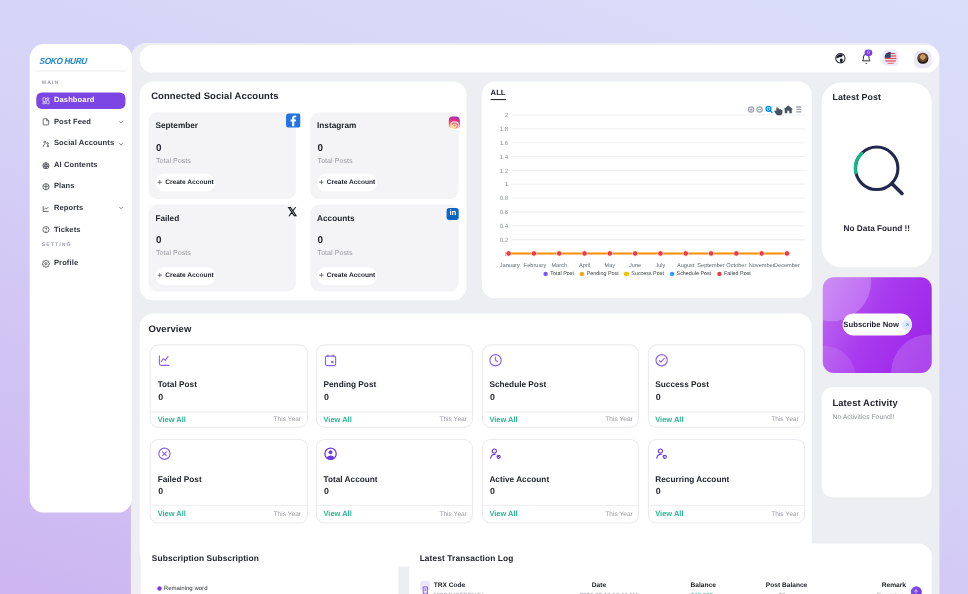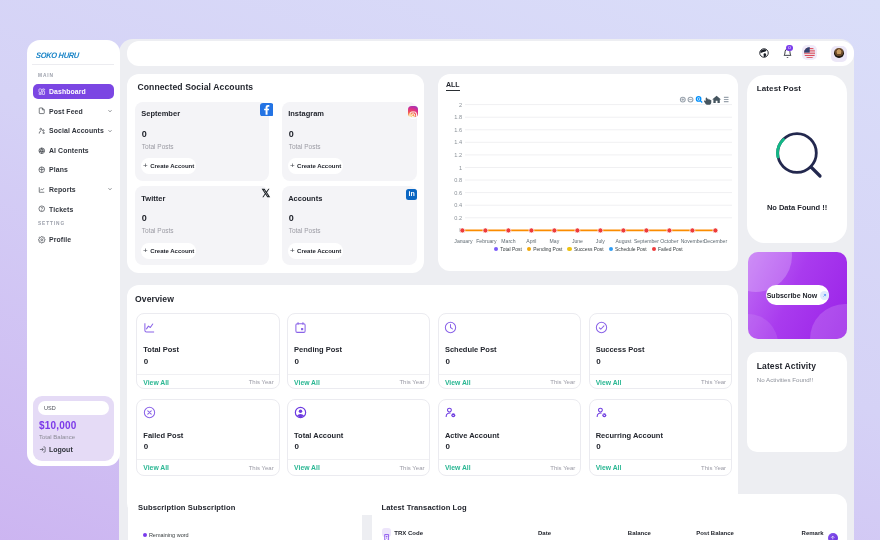--- a/index.html
+++ b/index.html
@@ -131,28 +131,20 @@
   </div>
   <div class="abs" style="top:181px;width:100%">
       <div class="slabel">SETTING</div>
     </div>
   <div class="abs" style="top:190px;width:100%">
     <div class="mi"><svg width="7.5" height="7.5" viewBox="0 0 24 24" fill="none" stroke="#2f333b" stroke-width="2">
           <circle cx="12" cy="12" r="3"></circle>
           <path d="M19.4 15a1.65 1.65 0 0 0 .33 1.82l.06.06a2 2 0 1 1-2.83 2.83l-.06-.06a1.65 1.65 0 0 0-1.82-.33 1.65 1.65 0 0 0-1 1.51V21a2 2 0 1 1-4 0v-.09A1.65 1.65 0 0 0 9 19.4a1.65 1.65 0 0 0-1.82.33l-.06.06a2 2 0 1 1-2.83-2.83l.06-.06a1.65 1.65 0 0 0 .33-1.82 1.65 1.65 0 0 0-1.51-1H3a2 2 0 1 1 0-4h.09A1.65 1.65 0 0 0 4.6 9a1.65 1.65 0 0 0-.33-1.82l-.06-.06a2 2 0 1 1 2.83-2.83l.06.06a1.65 1.65 0 0 0 1.82.33H9a1.65 1.65 0 0 0 1-1.51V3a2 2 0 1 1 4 0v.09a1.65 1.65 0 0 0 1 1.51 1.65 1.65 0 0 0 1.82-.33l.06-.06a2 2 0 1 1 2.83 2.83l-.06.06a1.65 1.65 0 0 0-.33 1.82V9a1.65 1.65 0 0 0 1.51 1H21a2 2 0 1 1 0 4h-.09a1.65 1.65 0 0 0-1.51 1z"></path>
         </svg>Profile</div>
   </div>
-  <div class="bal">
-    <div class="usd">USD</div>
-    <div class="amt">$10,000</div>
-    <div class="tb">Total Balance</div>
-    <div class="lo"><svg width="7" height="7" viewBox="0 0 24 24" fill="none" stroke="#2f333b" stroke-width="2" style="margin-right:3px">
-          <path d="M15 3h4a2 2 0 0 1 2 2v14a2 2 0 0 1-2 2h-4M10 17l5-5-5-5M15 12H3"></path>
-        </svg>Logout</div>
-  </div>
 </div>
 
 <div class="card" style="left:127.4px;top:74px;width:296.5px;height:198.5px">
   <div class="stitle" style="position:absolute;left:10px;top:8px">Connected Social Accounts</div>
   <div class="tile" style="left:7.9px;top:27.5px;width:133.6px;height:79.2px">
     <div class="nm">September</div>
     <svg class="sicon" style="top:1px;right:-4.6px" width="13.5" height="13.5" viewBox="0 0 24 24">
         <rect width="24" height="24" rx="5.5" fill="#2474e4"></rect>
         <path d="M15.8 13.1l.5-3h-2.9V8.2c0-.9.4-1.7 1.8-1.7h1.4v-2.6s-1.3-.22-2.5-.22c-2.5 0-4.2 1.5-4.2 4.3v2.1H7.3v3h2.6V21h3.5v-7.9z" fill="#fff"></path>
       </svg>
@@ -165,21 +157,21 @@
     <div class="sicon" style="width:10.5px;height:10.5px;top:4.5px;right:-1.4px;border-radius:3.5px;background:radial-gradient(circle at 28% 105%,#fed373 6%,#f6a14c 24%,#ef4d5a 45%,#d62e92 68%,#9b36b7 92%)"><svg width="10.5" height="10.5" viewBox="0 0 24 24" fill="none" stroke="#fff" stroke-width="2.1">
           <rect x="4.5" y="4.5" width="15" height="15" rx="4.5"></rect>
           <circle cx="12" cy="12" r="3.4"></circle>
           <circle cx="16.8" cy="7.2" r=".6" fill="#fff" stroke="none"></circle>
         </svg></div>
     <div class="zero">0</div>
       <div class="tp">Total Posts</div>
     <div class="pillbtn"><span class="pl">+</span>Create Account</div>
   </div>
   <div class="tile" style="left:7.9px;top:112.4px;width:133.6px;height:78.3px">
-    <div class="nm">Twitter</div>
+    <div class="nm">Failed</div>
     <div class="sicon" style="width:12px;height:12px;top:1px;right:-3px;color:#0f1419;font-size:11px;font-weight:bold;text-align:center;line-height:12px">𝕏</div>
     <div class="zero">0</div>
       <div class="tp">Total Posts</div>
     <div class="pillbtn"><span class="pl">+</span>Create Account</div>
   </div>
   <div class="tile" style="left:154.8px;top:112.4px;width:134.7px;height:78.3px">
     <div class="nm">Accounts</div>
     <div class="sicon" style="width:10.7px;height:10.7px;top:3px;right:-0.2px;border-radius:2.5px;background:#0a66c2;color:#fff;font-size:7px;font-weight:bold;text-align:center;line-height:10.7px">in</div>
     <div class="zero">0</div>
       <div class="tp">Total Posts</div>

